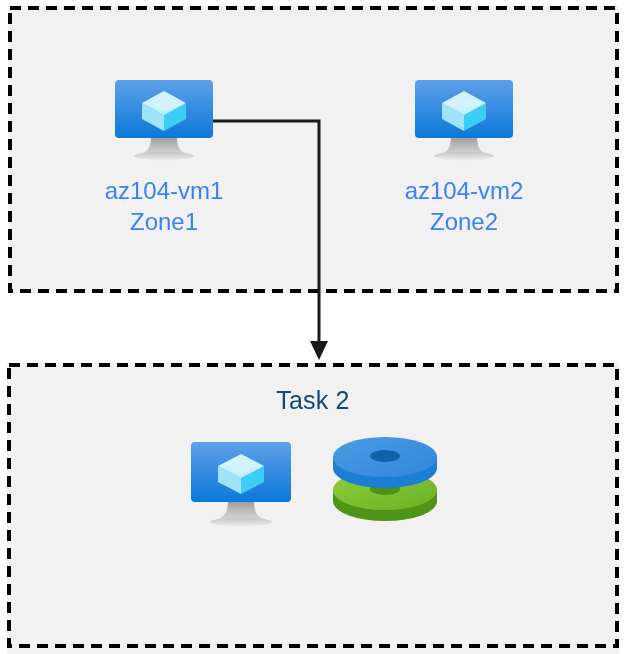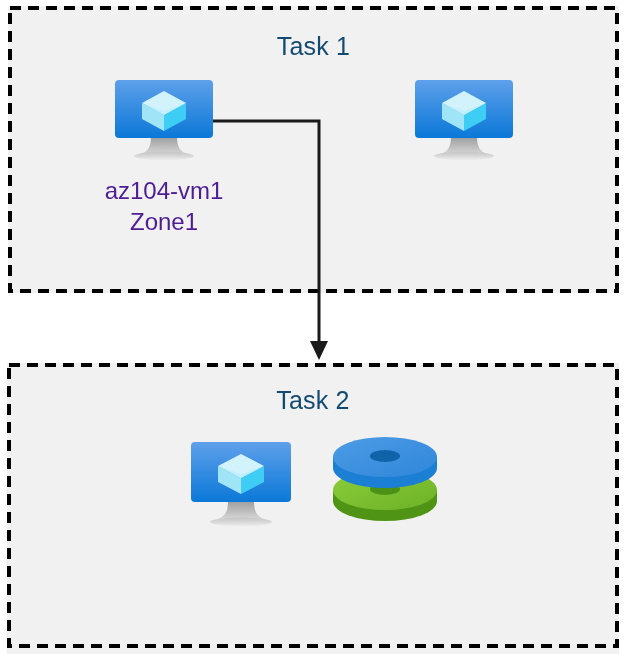--- a/index.html
+++ b/index.html
@@ -60,21 +60,21 @@
   #task1-title { top: 26px; }
   #task2-title { top: 23px; }
 
   
   .node {
     position: absolute;
     text-align: center;
   }
   .node-label {
     font-size: 24px;
-    color: #4c1d95;
+    color: #3b82f6;
     line-height: 1.28;
     white-space: pre-line;
     margin-top: 6px;
   }
 
   #vm1-node { left: 58px;  top: 78px;  width: 212px; }
   #vm2-node { left: 358px; top: 78px;  width: 212px; }
   #vm-resize-node { left: 108px; top: 444px; width: 410px; }
 
   .icon-row {
@@ -97,21 +97,20 @@
 </head>
 <body>
 
 <div class="canvas">
 
   <div class="task-box" id="task1-box">
     <svg class="dash-frame" width="611" height="287">
       <rect x="2" y="2" width="607" height="283" fill="none" stroke="#000000" stroke-width="4" stroke-dasharray="11 7"></rect>
     </svg>
 
-    <div class="task-title" id="task1-title">Task 1</div>
   </div>
 
   <div class="node" id="vm1-node">
     <div class="icon-row">
       <span>
         <svg width="108" height="92" viewBox="0 0 108 92">
           <defs>
             <linearGradient id="vmScreen1" x1="0" y1="0" x2="0" y2="1">
               <stop offset="0%" stop-color="#5ea0ea"></stop>
               <stop offset="100%" stop-color="#0b78d8"></stop>
@@ -167,20 +166,22 @@
           <rect x="5" y="6" width="98" height="58" rx="4" ry="4" fill="url(#vmScreen2)"></rect>
           <g>
             <polygon points="54,17 76,29 54,41 32,29" fill="#d3f3fc"></polygon>
             <polygon points="32,29 54,41 54,57 32,45" fill="#9fe5f7"></polygon>
             <polygon points="76,29 54,41 54,57 76,45" fill="#3ecdf5"></polygon>
             <polygon points="32,29 54,37 76,29 54,41" fill="#bdeefb" opacity="0.85"></polygon>
           </g>
         </svg>
       </span>
     </div>
+    <div class="node-label">az104-vm2
+Zone2</div>
   </div>
 
   <div class="task-box" id="task2-box">
     <svg class="dash-frame" width="612" height="285">
       <rect x="2" y="2" width="608" height="281" fill="none" stroke="#000000" stroke-width="4" stroke-dasharray="11 7"></rect>
     </svg>
 
     <div class="task-title" id="task2-title">Task 2</div>
   </div>
 

